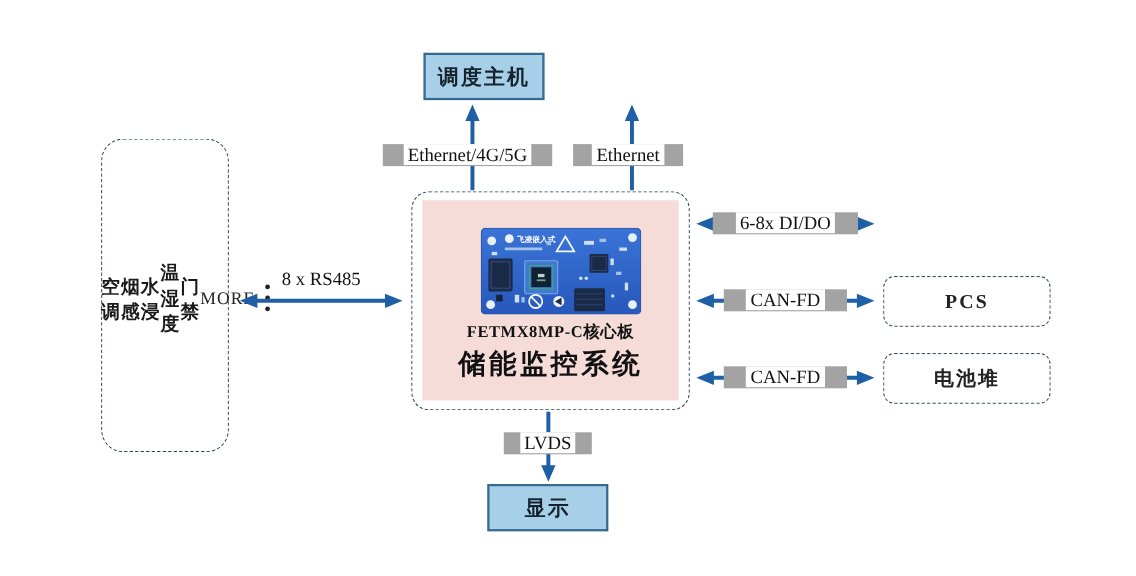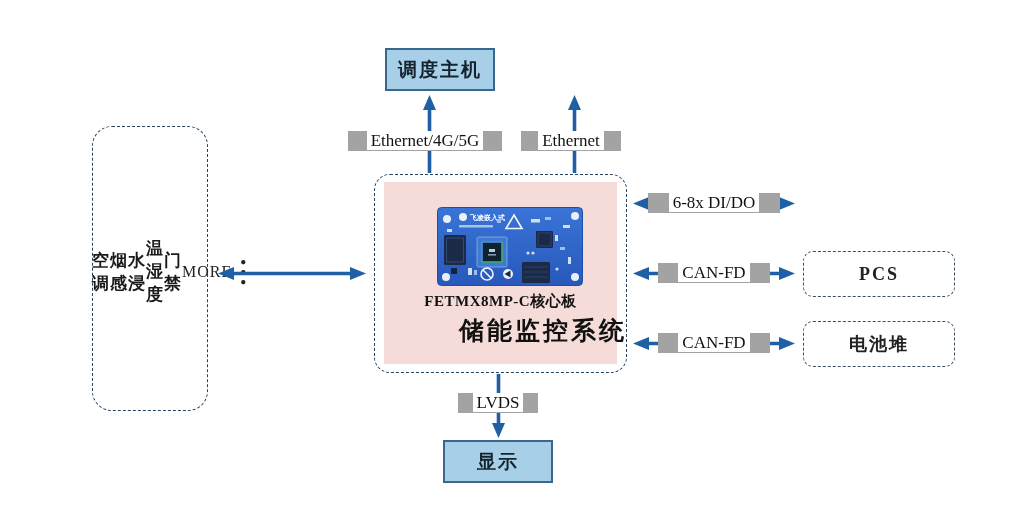--- a/index.html
+++ b/index.html
@@ -50,21 +50,21 @@
     font-size:17px;color:#111;white-space:nowrap;
   }
   .over-line{background:#a3a3a3;line-height:1.15;}
   .over-line span{background:#ffffff;padding:0 4px;}
   .board-label{
     position:absolute;left:374px;top:292px;width:253px;text-align:center;
     font-family:"Liberation Serif","DejaVu Serif",serif;
     font-size:15px;color:#111;letter-spacing:0.5px;font-weight:bold;
   }
   .center-title{
-    position:absolute;left:374px;top:314px;width:253px;text-align:right;
+    position:absolute;left:374px;top:314px;width:253px;text-align:center;
     font-size:25px;font-weight:600;letter-spacing:3px;color:#111;
   }
   svg{display:block;}
 </style>
 </head>
 <body>
 
 <div id="canvas">
 
   <div class="node-solid" style="left:375px;top:48px;width:110px;height:43px;margin-left:10px;">
@@ -97,20 +97,23 @@
       <span class="more-word">MORE</span>
       <span class="more-dots">● ● ●</span>
     </div>
   </div>
 
   <svg class="abs" style="left:218px;top:265px;" width="148" height="17">
     <line x1="13" y1="8.5" x2="135" y2="8.5" stroke="#1e5fa6" stroke-width="3.6"></line>
     <polygon points="0,8.5 16,2 16,15" fill="#1e5fa6"></polygon>
     <polygon points="148,8.5 132,2 132,15" fill="#1e5fa6"></polygon>
   </svg>
+  <div class="link-label" style="left:218px;top:244px;width:148px;">
+    <span>8 x RS485</span>
+  </div>
 
   <div class="center-panel" style="left:374px;top:174px;width:253px;height:199px;"></div>
   <div class="center-fill" style="left:384px;top:182px;width:233px;height:182px;"></div>
 
   <svg class="abs" style="left:437px;top:207px;" width="146" height="79" viewBox="0 0 146 79">
     <defs>
       <linearGradient id="boardGrad" x1="0" y1="0" x2="0" y2="1">
         <stop offset="0" stop-color="#3a74d6"></stop>
         <stop offset="1" stop-color="#2858bc"></stop>
       </linearGradient>

